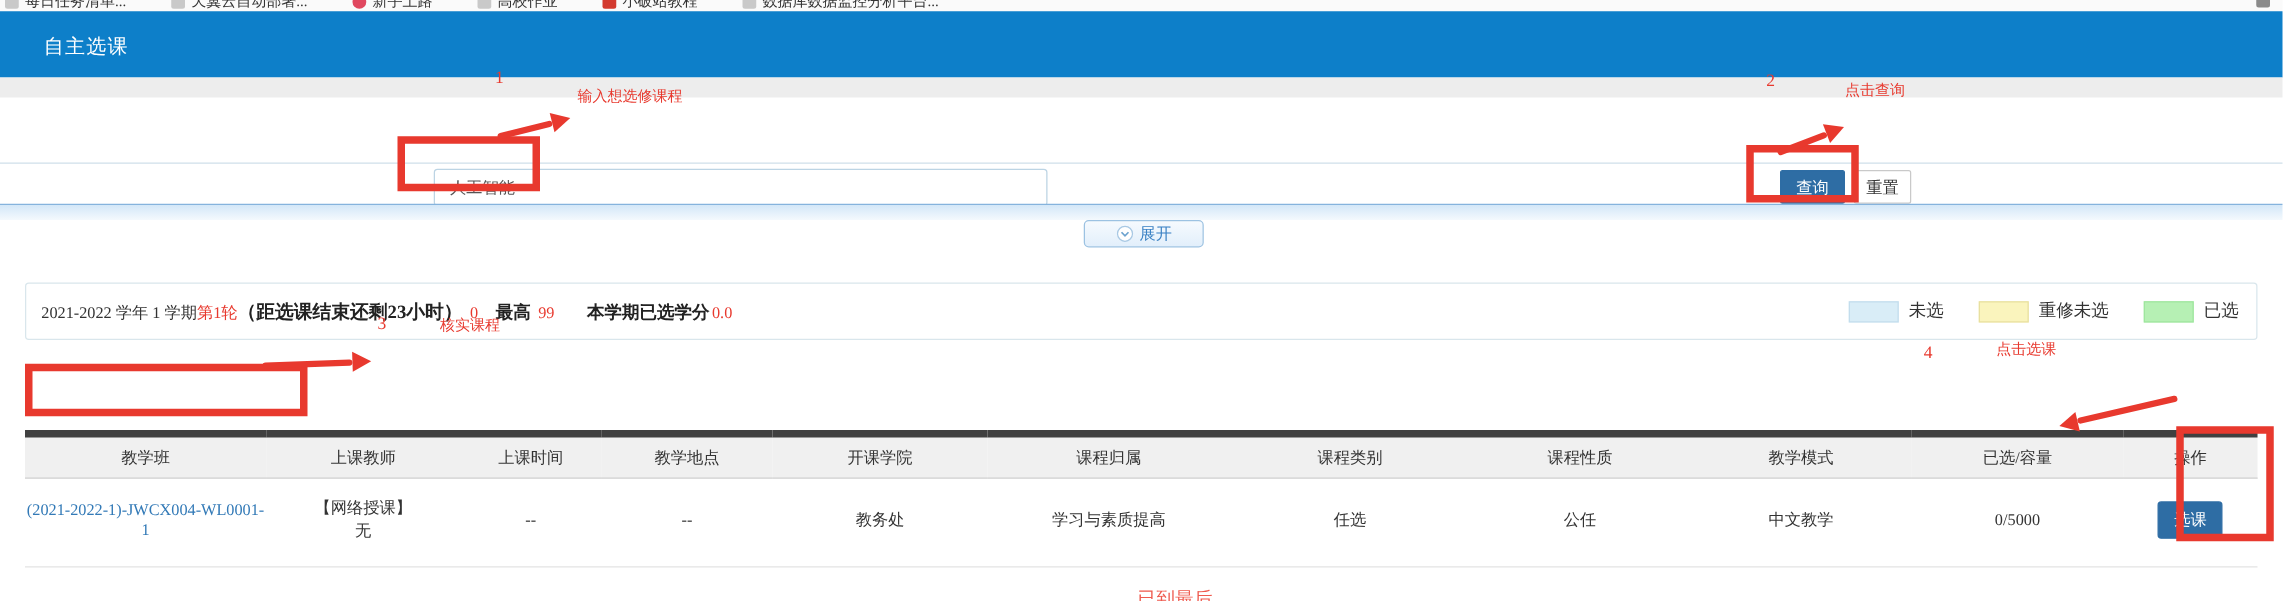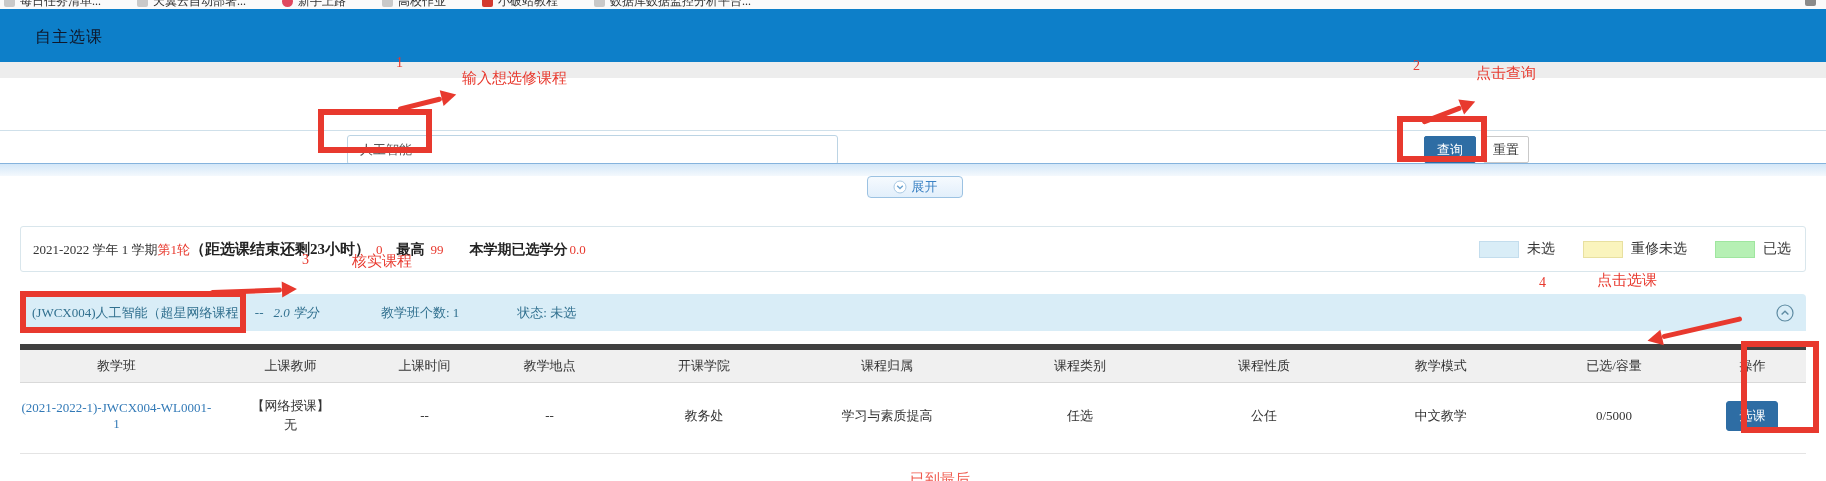--- a/index.html
+++ b/index.html
@@ -12,21 +12,21 @@
                    font-size:12px;color:#333;align-items:center;}
   .bm-item{display:flex;gap:5px;align-items:center;}
   .bm-icon{width:11px;height:11px;background:#c9c9c9;border-radius:2px;flex:none;}
   .bm-icon.dot{border-radius:50%;background:#e0485f;}
   .bm-icon.red{background:#d33a2f;}
   .topbar-icons{position:absolute;right:12px;top:-5px;display:flex;gap:12px;}
   .tb-icon{width:11px;height:11px;background:#8a8a8a;border-radius:2px;}
 
   
   .app-header{position:absolute;left:0;top:9px;width:100%;height:53px;background:#0d7fc9;}
-  .app-title{position:absolute;left:35px;top:18px;color:#0f172a;font-size:16px;letter-spacing:1px;}
+  .app-title{position:absolute;left:35px;top:18px;color:#ffffff;font-size:16px;letter-spacing:1px;}
   .gray-strip{position:absolute;left:0;top:62px;width:100%;height:16px;background:#ededed;}
 
   
   .search-panel{position:absolute;left:0;top:130px;width:100%;height:33px;border-top:1px solid #cfe0ea;background:#fff;}
   .search-input{position:absolute;left:347px;top:4px;width:491px;height:30px;border:1px solid #bcd4e4;
                 border-radius:3px;font-size:13px;color:#555;padding:0 12px;box-sizing:border-box;
                 background:#fff;font-family:inherit;outline:none;}
   .btn-query{position:absolute;left:1424px;top:5px;width:52px;height:27px;background:#2e6da4;color:#fff;
              border:1px solid #2e6da4;border-radius:2px;font-size:13px;font-family:inherit;cursor:pointer;}
   .btn-reset{position:absolute;left:1483px;top:5px;width:46px;height:27px;background:#fff;color:#333;
@@ -72,21 +72,21 @@
   .c7{width:10.7%}.c8{width:9.9%}.c9{width:9.9%}.c10{width:9.5%}.c11{width:6.0%}
   .class-link{color:#337ab7;text-decoration:none;cursor:pointer;}
   .teacher-line{line-height:1.45;}
   .btn-select{width:52px;height:30px;background:#2e6da4;color:#fff;border:1px solid #2e6da4;
               border-radius:3px;font-size:13px;font-family:inherit;cursor:pointer;}
   .bottom-line{position:absolute;left:20px;top:453px;width:1786px;border-top:1px solid #e4e4e4;}
 
   
   .ann{position:absolute;color:#e8392e;z-index:50;pointer-events:none;}
   .ann-num{font-size:14px;}
-  .ann-label{font-size:15px;}
+  .ann-label{font-size:12px;}
   .rect{position:absolute;border:6px solid #e8392e;z-index:40;pointer-events:none;box-sizing:border-box;}
   .arrow{position:absolute;display:flex;align-items:center;transform-origin:left center;z-index:45;pointer-events:none;}
   .arrow .shaft{height:5px;background:#e8392e;border-radius:3px;}
   .arrow .head{width:0;height:0;border-left:15px solid #e8392e;border-top:8px solid transparent;border-bottom:8px solid transparent;}
   .footer-note{position:absolute;left:910px;top:470px;font-size:15px;color:#ef5a4e;z-index:50;}
 </style>
 </head>
 <body>
 
 <div id="screen">
@@ -164,32 +164,20 @@
         <span class="swatch sw-retake"></span>
         <span>重修未选</span>
       </span>
       <span class="legend-item">
         <span class="swatch sw-selected"></span>
         <span>已选</span>
       </span>
     </div>
   </div>
 
-  <div class="course-band">
-    <span class="cb-title">(JWCX004)人工智能（超星网络课程） --</span>
-    <span class="cb-credits">2.0 学分</span>
-    <span class="cb-count"><span>教学班个数: </span><span>1</span></span>
-    <span class="cb-status"><span>状态: </span><span>未选</span></span>
-    <span class="cb-collapse">
-      <svg width="18" height="18" viewBox="0 0 18 18">
-        <circle cx="9" cy="9" r="8" fill="none" stroke="#5f8ca3" stroke-width="1.2"></circle>
-        <polyline points="5.6,10.6 9,7.2 12.4,10.6" fill="none" stroke="#5f8ca3" stroke-width="1.4"></polyline>
-      </svg>
-    </span>
-  </div>
 
   <table class="course-table">
     <colgroup>
       <col class="c1">
         <col class="c2">
         <col class="c3">
         <col class="c4">
         <col class="c5">
         <col class="c6">
       <col class="c7">

